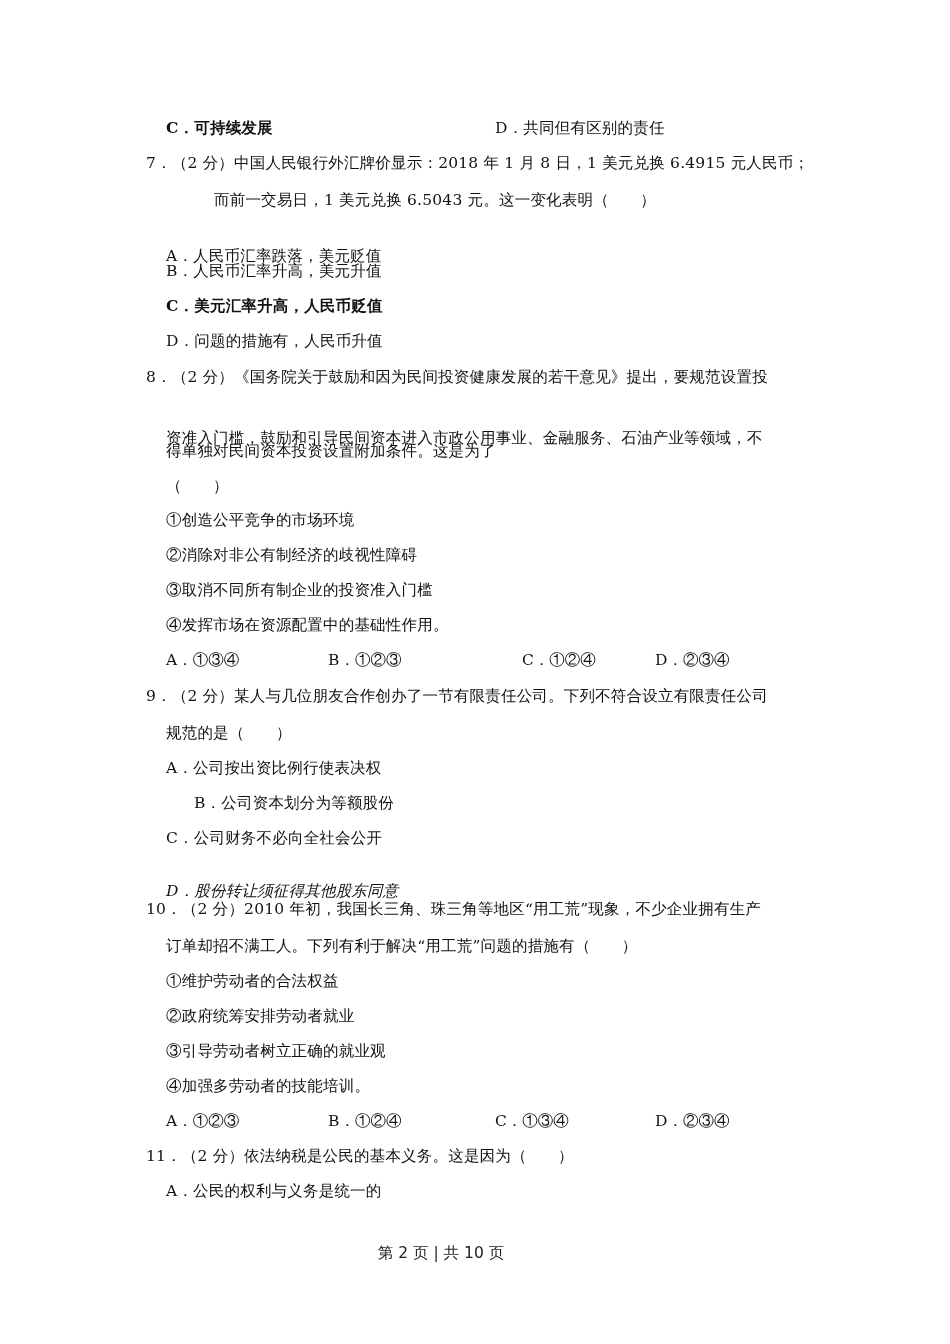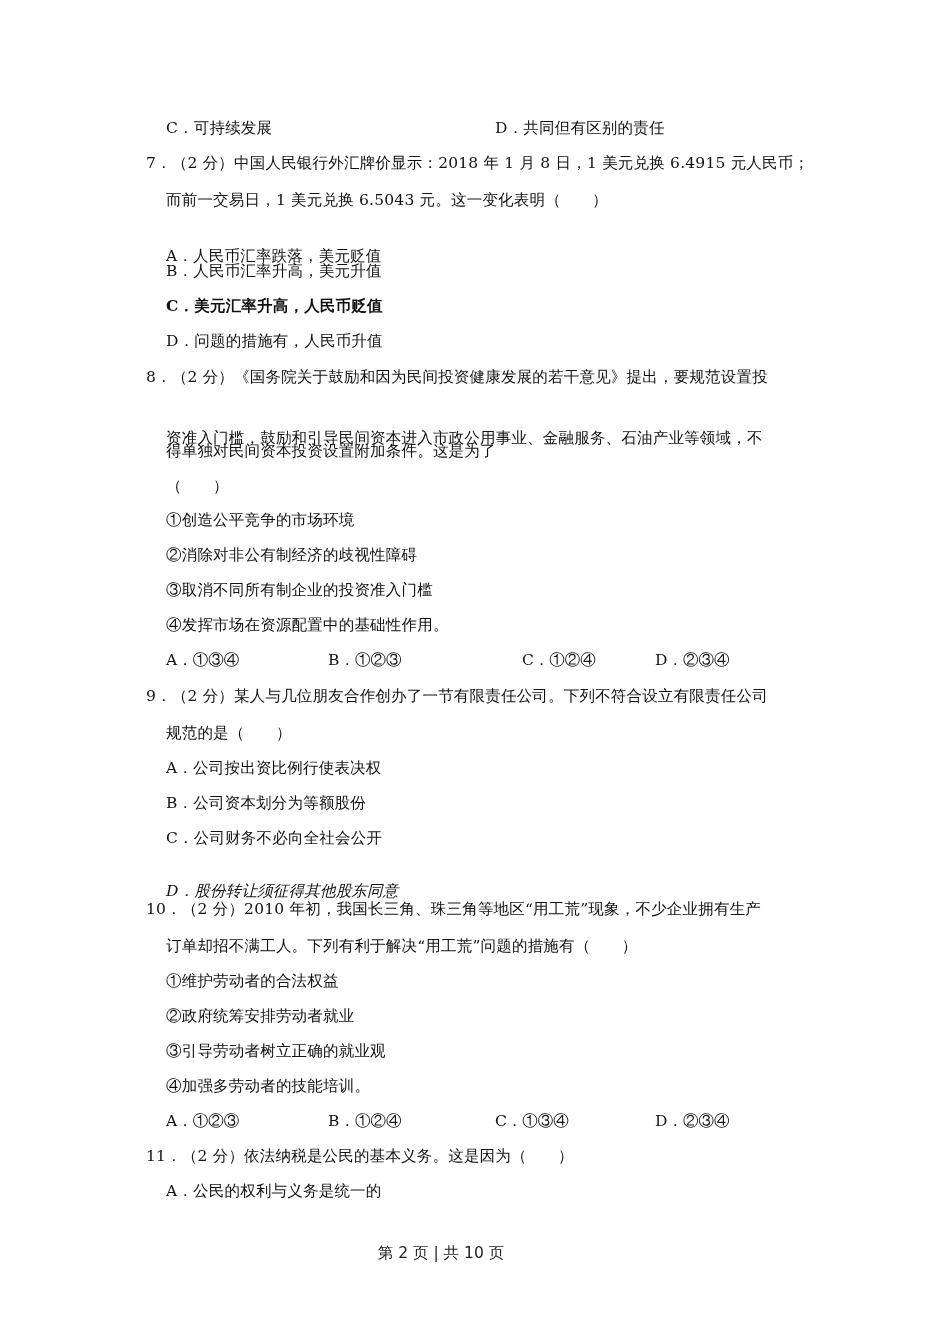--- a/index.html
+++ b/index.html
@@ -16,25 +16,25 @@
     .ind { left: 166px; }
     .optrow { position: absolute; white-space: nowrap; line-height: 20px; }
     .footer {
       position: absolute; left: 0; width: 882px; top: 1243px; text-align: center;
       font-family: "DejaVu Sans", "Liberation Sans", sans-serif; font-size: 15.5px; color: #222;
     }
   </style>
 </head>
 <body>
 
-<div class="line ind" style="top:118px;">C．可持续发展</div>
+<div class="line ind" style="top:118px;font-weight:bold;">C．可持续发展</div>
 <div class="line" style="left:495px; top:118px;">D．共同但有区别的责任</div>
 
 <div class="line q" style="top:153px;">7．（2 分）中国人民银行外汇牌价显示：2018 年 1 月 8 日，1 美元兑换 6.4915 元人民币；</div>
-<div class="line ind" style="top:190px;">而前一交易日，1 美元兑换 6.5043 元。这一变化表明（　　）</div>
+<div class="line ind" style="top:190px;margin-left:48px;">而前一交易日，1 美元兑换 6.5043 元。这一变化表明（　　）</div>
 <div class="line ind" style="top:226px;margin-top:20px;">A．人民币汇率跌落，美元贬值</div>
 <div class="line ind" style="top:261px;">B．人民币汇率升高，美元升值</div>
 <div class="line ind" style="top:296px;font-weight:bold;">C．美元汇率升高，人民币贬值</div>
 <div class="line ind" style="top:331px;">D．问题的措施有，人民币升值</div>
 
 <div class="line q" style="top:367px;">8．（2 分）《国务院关于鼓励和因为民间投资健康发展的若干意见》提出，要规范设置投</div>
 <div class="line ind" style="top:428px;">资准入门槛，鼓励和引导民间资本进入市政公用事业、金融服务、石油产业等领域，不</div>
 <div class="line ind" style="top:441px;">得单独对民间资本投资设置附加条件。这是为了</div>
 <div class="line ind" style="top:476px;">（　　）</div>
 <div class="line ind" style="top:510px;">①创造公平竞争的市场环境</div>
@@ -42,21 +42,21 @@
 <div class="line ind" style="top:580px;">③取消不同所有制企业的投资准入门槛</div>
 <div class="line ind" style="top:615px;">④发挥市场在资源配置中的基础性作用。</div>
 <div class="optrow" style="left:166px; top:650px;">A．①③④</div>
 <div class="optrow" style="left:328px; top:650px;">B．①②③</div>
 <div class="optrow" style="left:522px; top:650px;">C．①②④</div>
 <div class="optrow" style="left:655px; top:650px;">D．②③④</div>
 
 <div class="line q" style="top:686px;">9．（2 分）某人与几位朋友合作创办了一节有限责任公司。下列不符合设立有限责任公司</div>
 <div class="line ind" style="top:723px;">规范的是（　　）</div>
 <div class="line ind" style="top:758px;">A．公司按出资比例行使表决权</div>
-<div class="line ind" style="top:793px;">B．公司资本划分为等额股份</div>
+<div class="line ind" style="top:793px;margin-left:28px;">B．公司资本划分为等额股份</div>
 <div class="line ind" style="top:828px;">C．公司财务不必向全社会公开</div>
 <div class="line ind" style="top:881px;font-style:italic;">D．股份转让须征得其他股东同意</div>
 
 <div class="line q" style="top:899px;">10．（2 分）2010 年初，我国长三角、珠三角等地区“用工荒”现象，不少企业拥有生产</div>
 <div class="line ind" style="top:936px;">订单却招不满工人。下列有利于解决“用工荒”问题的措施有（　　）</div>
 <div class="line ind" style="top:971px;">①维护劳动者的合法权益</div>
 <div class="line ind" style="top:1006px;">②政府统筹安排劳动者就业</div>
 <div class="line ind" style="top:1041px;">③引导劳动者树立正确的就业观</div>
 <div class="line ind" style="top:1076px;">④加强多劳动者的技能培训。</div>
 <div class="optrow" style="left:166px; top:1111px;">A．①②③</div>

